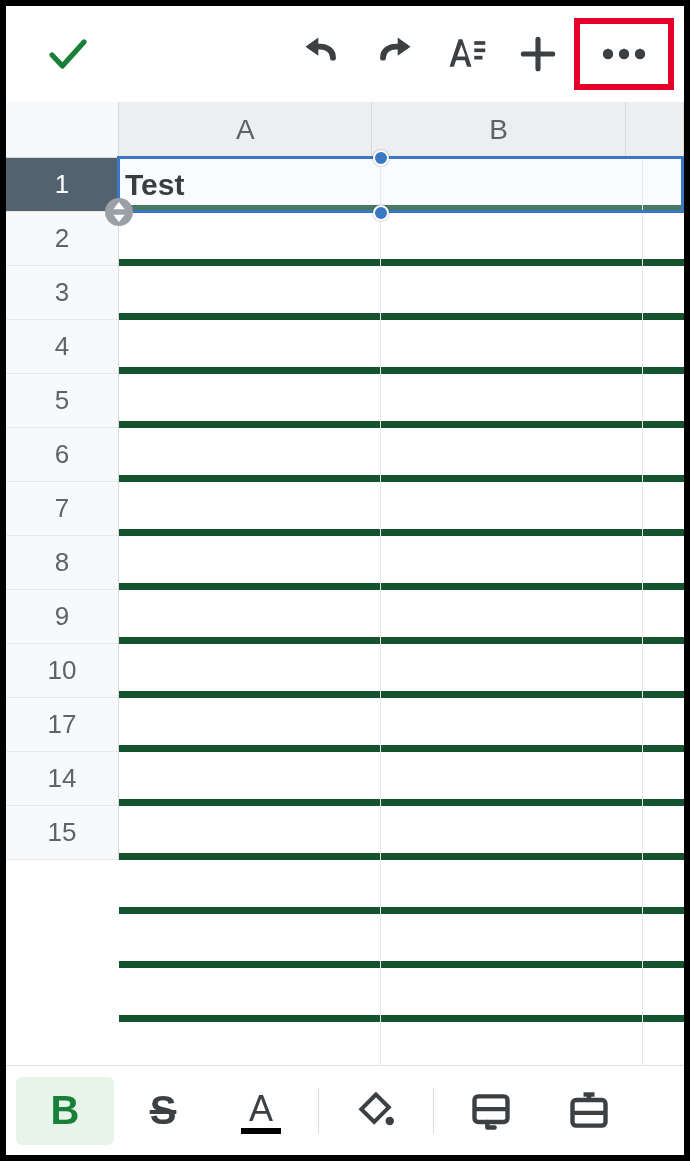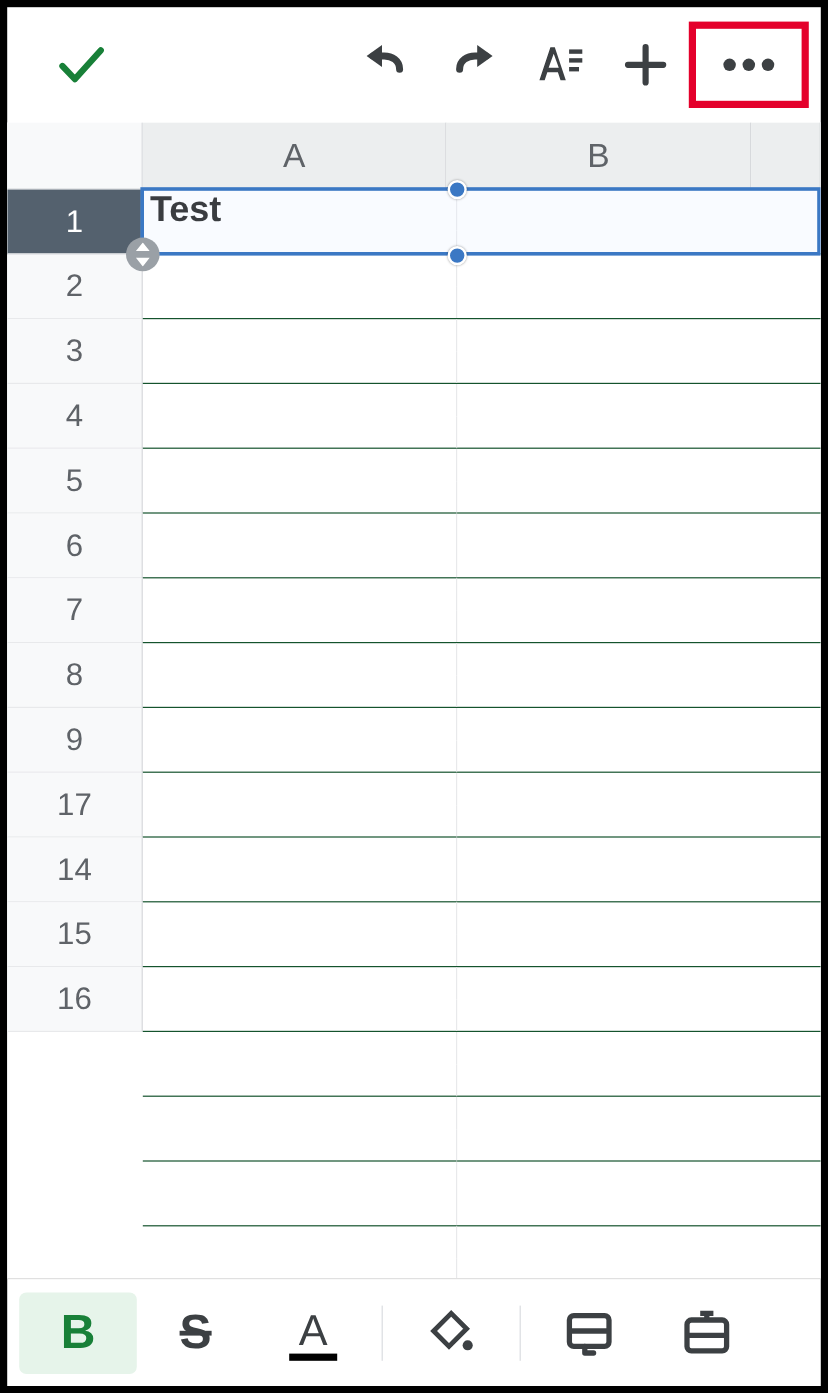--- a/index.html
+++ b/index.html
@@ -14,21 +14,21 @@
   .more-wrap { position:relative; width:100px; height:72px; display:flex; align-items:center; justify-content:center; }
   
   .sheet { flex:1; position:relative; background:#fff; overflow:hidden;}
   .corner { position:absolute; left:0; top:0; width:113px; height:56px; background:#f8f9fa; border-right:1px solid #d7d9dc; border-bottom:1px solid #d7d9dc; }
   .col-headers { position:absolute; left:113px; top:0; right:0; height:56px; display:flex; }
   .col-header { width:262px; height:56px; display:flex; align-items:center; justify-content:center; font-size:28px; color:#5f6368; background:#eceeef; border-right:1px solid #d7d9dc; border-bottom:1px solid #d7d9dc; }
   .row-headers { position:absolute; left:0; top:56px; width:113px; bottom:0; }
   .row-header { height:54px; display:flex; align-items:center; justify-content:center; font-size:26px; color:#5f6368; background:#f8f9fa; border-bottom:1px solid #e8e9eb; border-right:1px solid #d7d9dc;}
   .row-header.selected { background:#54616e; color:#fff; font-weight:500;}
   .cells { position:absolute; left:113px; top:56px; right:0; bottom:0; }
-  .row { height:54px; display:flex; border-bottom:1px solid #14532d;flex-direction:column; }
+  .row { height:54px; display:flex; border-bottom:7px solid #14532d; }
   .cell { width:262px; height:54px; border-right:1px solid #e8e9eb; position:relative; display:flex; align-items:center; padding-left:6px; font-size:30px; font-weight:700; color:#000; }
   
   .selection { position:absolute; border:3px solid #3b78c4; background:rgba(232,240,254,0.25); pointer-events:none; }
   .sel-handle { position:absolute; width:16px; height:16px; background:#3b78c4; border-radius:50%; border:2px solid #fff; box-shadow:0 0 2px rgba(0,0,0,.4);}
   .resize-handle { position:absolute; width:28px; height:28px; border-radius:50%; background:#9aa0a6; display:flex; align-items:center; justify-content:center; }
   .resize-handle svg { display:block; }
   
   .bottom-toolbar { height:90px; border-top:1px solid #e0e0e0; display:flex; align-items:center; padding:0 10px;}
   .bbtn { flex:0 0 auto; width:98px; height:68px; display:flex; align-items:center; justify-content:center; border-radius:6px;}
   .bbtn.active { background:#e6f4ea;}
@@ -94,24 +94,24 @@
     <div class="row-headers">
       <div class="row-header selected">1</div>
       <div class="row-header">2</div>
       <div class="row-header">3</div>
       <div class="row-header">4</div>
       <div class="row-header">5</div>
       <div class="row-header">6</div>
       <div class="row-header">7</div>
       <div class="row-header">8</div>
       <div class="row-header">9</div>
+      <div class="row-header">10</div>
       <div class="row-header">17</div>
       <div class="row-header">14</div>
       <div class="row-header">15</div>
-      <div class="row-header">16</div>
     </div>
     <div class="cells">
       <div class="row">
         <div class="cell">Test</div>
         <div class="cell"></div>
       </div>
       <div class="row">
           <div class="cell"></div>
           <div class="cell"></div>
         </div>

